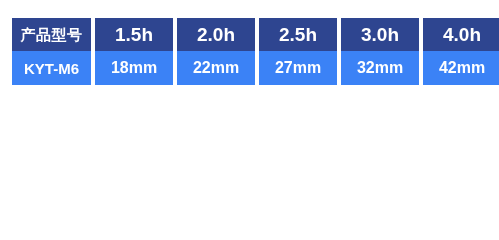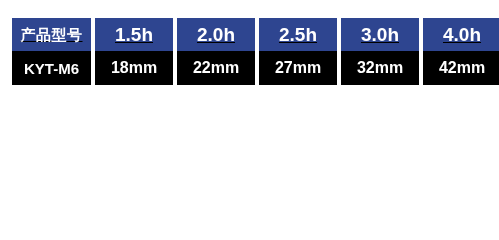--- a/index.html
+++ b/index.html
@@ -14,21 +14,20 @@
     font-family: "Liberation Sans", "DejaVu Sans", sans-serif;
     overflow: hidden;
   }
 
   #spec-table-wrap {
     position: absolute;
     left: 12px;
     top: 18px;
     width: 473px;
     height: 78px;
-    text-decoration: underline;
   }
 
   table.spec-table {
     border-collapse: separate;
     border-spacing: 4px 0;
     margin-left: -4px;
     margin-right: -4px;
     width: 481px;
     table-layout: fixed;
     height: 67px;
@@ -55,21 +54,21 @@
     height: 33px;
     font-size: 19px;
   }
   tr.header-row td.label-cell {
     font-size: 15px;
     letter-spacing: 0.5px;
   }
 
   
   tr.data-row td {
-    background: #000000;
+    background: #3b82f6;
     height: 34px;
     font-size: 16px;
   }
   tr.data-row td.label-cell {
     font-size: 15px;
   }
 </style>
 </head>
 <body>
 

